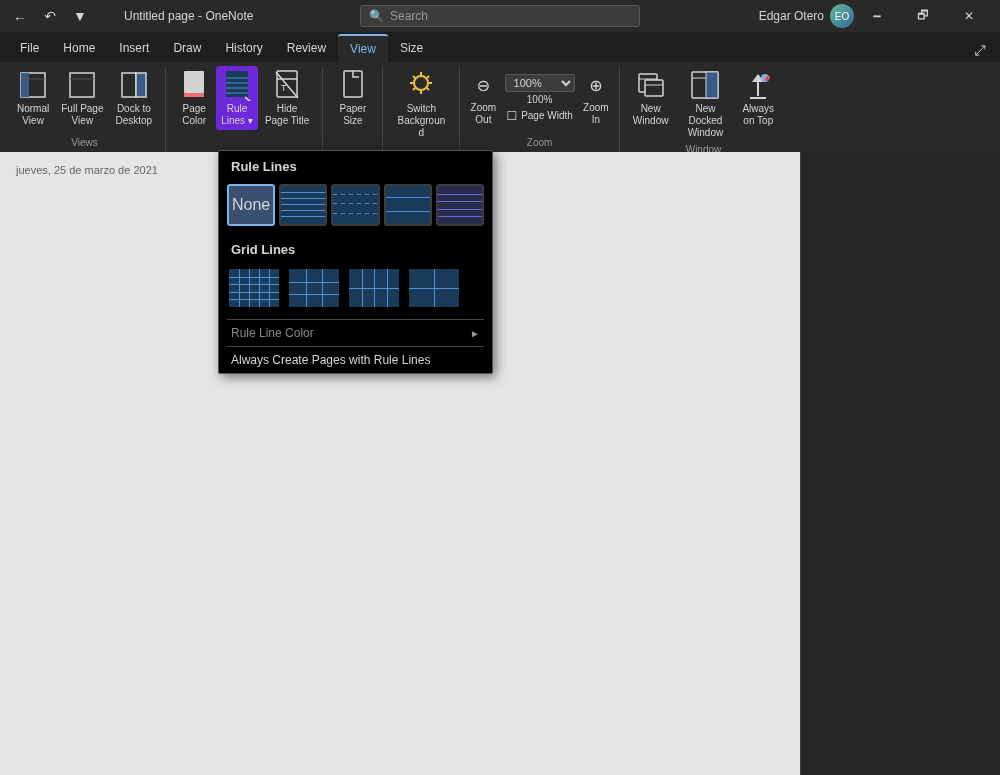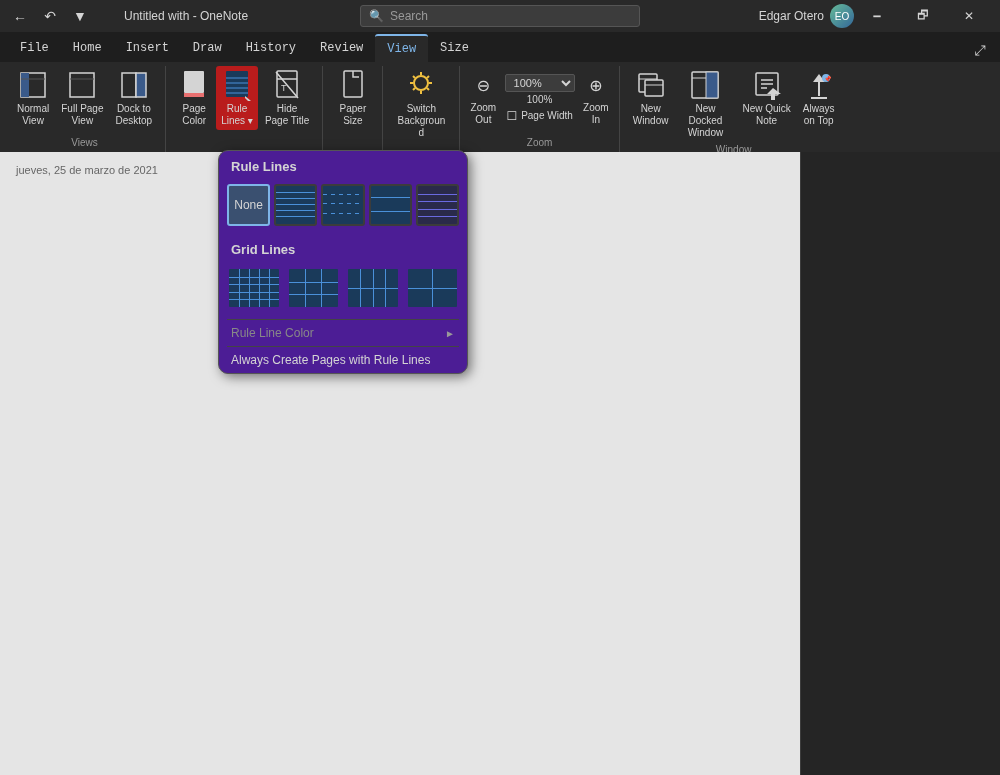--- a/index.html
+++ b/index.html
@@ -106,21 +106,20 @@
     }
     .ribbon-tab {
       padding: 4px 12px;
       font-size: 12px;
       cursor: pointer;
       color: #d4d4d4;
       border-radius: 3px 3px 0 0;
       height: 28px;
       display: flex;
       align-items: center;
-      font-family: Liberation Mono, monospace;
     }
     .ribbon-tab.active {
       background: #292929;
       color: #7eb5e8;
       border-top: 2px solid #7eb5e8;
     }
     #ribbon-content {
       display: flex;
       align-items: stretch;
       padding: 4px 4px 0 4px;
@@ -209,26 +208,26 @@
       padding: 2px 4px;
       border-radius: 2px;
     }
     .checkbox-icon { font-size: 12px; }
 
     
     #rule-lines-dropdown {
       position: absolute;
       top: 150px;
       left: 218px;
-      width: 250px;
-      background: #4c1d95;
+      width: 275px;
+      background: #000000;
       border: 1px solid #555;
       box-shadow: 3px 3px 12px rgba(0,0,0,0.5);
       z-index: 100;
-      border-radius: 10px;
+      border-radius: 2px;
     }
     .dropdown-section-title {
       font-size: 13px;
       font-weight: 600;
       color: #d4d4d4;
       padding: 8px 12px 6px 12px;
     }
     .rule-lines-grid {
       display: flex;
       align-items: center;
@@ -351,21 +350,21 @@
   </style>
 </head>
 <body>
 
 <div id="title-bar">
   <div id="title-bar-left">
     <div class="tb-icon">←</div>
     <div class="tb-icon">↶</div>
     <div class="tb-icon">▼</div>
     <span style="width:20px"></span>
-    <span id="title-text" style="font-size:12px;color:#d4d4d4;">Untitled with - OneNote</span>
+    <span id="title-text" style="font-size:12px;color:#d4d4d4;">Untitled page - OneNote</span>
   </div>
   <div id="title-bar-center">
     <div id="search-bar">
       <span style="font-size:12px;">🔍</span>
       <span style="color:#999;font-size:12px;">Search</span>
     </div>
   </div>
   <div id="title-bar-right">
     <div class="user-area">
       <span style="font-size:12px;">Edgar Otero</span>
@@ -431,21 +430,21 @@
     <div class="ribbon-items">
       <div class="ribbon-btn">
         <div class="ribbon-icon">
           <svg width="28" height="32" viewBox="0 0 28 32">
             <rect x="4" y="2" width="20" height="22" fill="#d4d4d4" rx="1"></rect>
             <rect x="4" y="24" width="20" height="4" fill="#e87070" rx="0"></rect>
           </svg>
         </div>
         <span class="ribbon-label">Page<br>Color</span>
       </div>
-      <div class="ribbon-btn active" style="background:#b91c1c;">
+      <div class="ribbon-btn active" style="background:#6d28d9;">
         <div class="ribbon-icon">
           <svg width="28" height="32" viewBox="0 0 28 32">
             <rect x="3" y="2" width="22" height="26" fill="#1a3a5a" rx="1"></rect>
             <line x1="3" y1="9" x2="25" y2="9" stroke="#4a90d9" stroke-width="1"></line>
             <line x1="3" y1="14" x2="25" y2="14" stroke="#4a90d9" stroke-width="1"></line>
             <line x1="3" y1="19" x2="25" y2="19" stroke="#4a90d9" stroke-width="1"></line>
             <line x1="3" y1="24" x2="25" y2="24" stroke="#4a90d9" stroke-width="1"></line>
             <polygon points="22,27 28,32 25,32 22,29" fill="#d4d4d4"></polygon>
           </svg>
         </div>
@@ -552,32 +551,20 @@
             <rect x="2" y="2" width="26" height="26" fill="none" stroke="#d4d4d4" stroke-width="1.5" rx="1"></rect>
             <rect x="16" y="2" width="12" height="26" fill="#3a5a8a" stroke="#d4d4d4" stroke-width="1"></rect>
             <line x1="2" y1="8" x2="16" y2="8" stroke="#d4d4d4" stroke-width="1"></line>
           </svg>
         </div>
         <span class="ribbon-label">New Docked<br>Window</span>
       </div>
       <div class="ribbon-btn">
         <div class="ribbon-icon">
           <svg width="28" height="30" viewBox="0 0 28 30">
-            <rect x="3" y="3" width="22" height="22" fill="none" stroke="#d4d4d4" stroke-width="1.5" rx="1"></rect>
-            <line x1="8" y1="10" x2="20" y2="10" stroke="#d4d4d4" stroke-width="1.5"></line>
-            <line x1="8" y1="14" x2="20" y2="14" stroke="#d4d4d4" stroke-width="1.5"></line>
-            <line x1="8" y1="18" x2="14" y2="18" stroke="#d4d4d4" stroke-width="1.5"></line>
-            <polygon points="20,18 28,24 22,24 22,30 18,30 18,24 14,24" fill="#d4d4d4"></polygon>
-          </svg>
-        </div>
-        <span class="ribbon-label">New Quick<br>Note</span>
-      </div>
-      <div class="ribbon-btn">
-        <div class="ribbon-icon">
-          <svg width="28" height="30" viewBox="0 0 28 30">
             <line x1="14" y1="26" x2="14" y2="12" stroke="#d4d4d4" stroke-width="2"></line>
             <polygon points="14,4 8,12 20,12" fill="#d4d4d4"></polygon>
             <line x1="6" y1="28" x2="22" y2="28" stroke="#d4d4d4" stroke-width="2"></line>
             <circle cx="21" cy="8" r="4" fill="#7eb5e8"></circle>
             <text x="19" y="11" fill="white" font-size="6" font-family="Arial">📌</text>
           </svg>
         </div>
         <span class="ribbon-label">Always<br>on Top</span>
       </div>
     </div>
@@ -585,21 +572,21 @@
   </div>
 
 </div>
 
 <div id="rule-lines-dropdown">
   <div class="dropdown-section-title">Rule Lines</div>
 
   <div class="rule-lines-grid">
 
     <div class="line-option selected none-option">
-      <span style="font-size:12px;color:#d4d4d4;text-align:center;">None</span>
+      <span style="font-size:16px;color:#d4d4d4;text-align:center;">None</span>
     </div>
 
     <div class="line-option">
       <div class="rule-preview">
         <div class="rule-preview-line" style="top:16%;"></div>
         <div class="rule-preview-line" style="top:32%;"></div>
         <div class="rule-preview-line" style="top:48%;"></div>
         <div class="rule-preview-line" style="top:64%;"></div>
         <div class="rule-preview-line" style="top:80%;"></div>
       </div>

